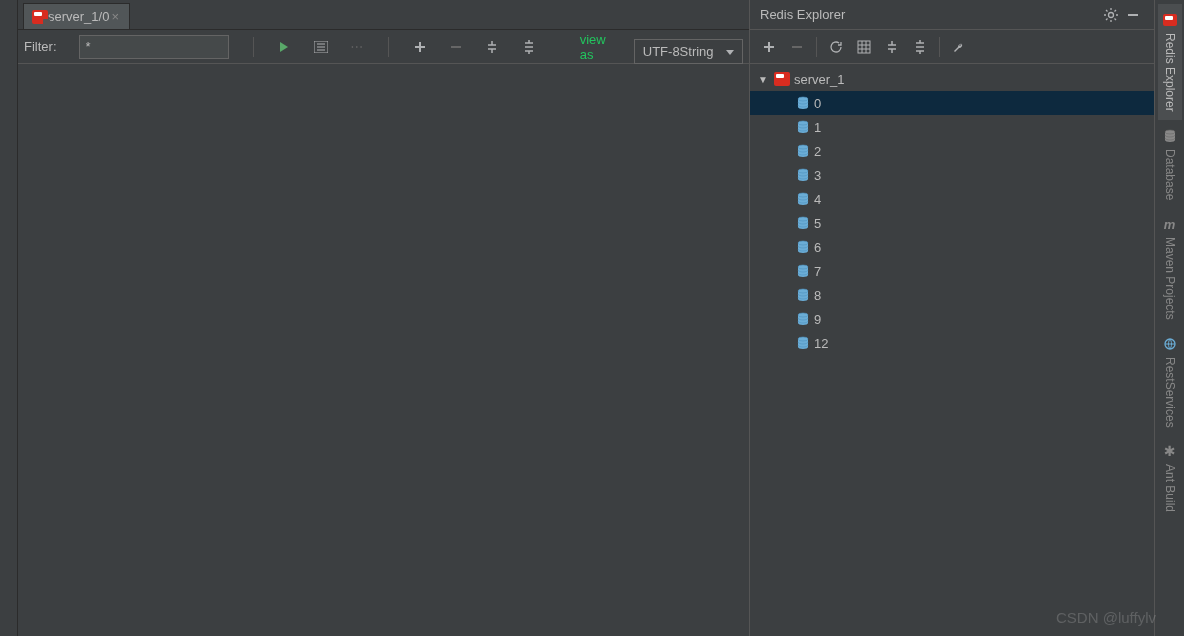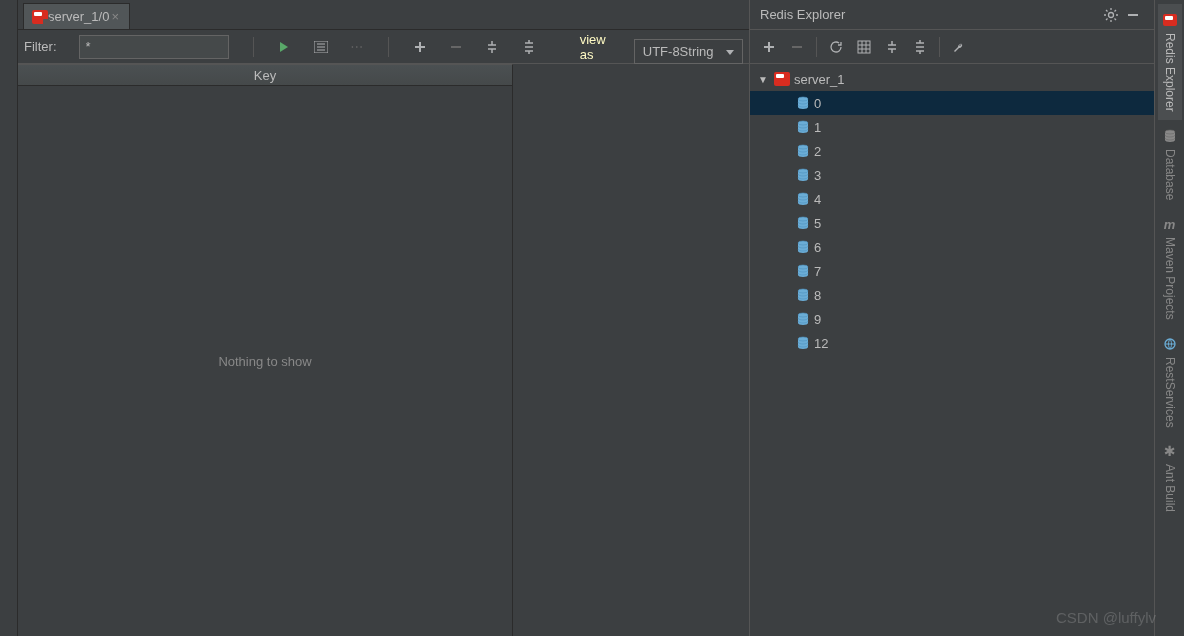--- a/index.html
+++ b/index.html
@@ -75,21 +75,21 @@
       cursor: pointer;
       color: #afb1b3;
     }
     .toolbar-sep {
       width: 1px;
       height: 20px;
       background: #555;
       margin: 0 2px;
     }
     .flex-spacer { flex: 1; }
-    .viewas-label { color: #fef9c3; margin-right: 4px; }
+    .viewas-label { color: #22c55e; margin-right: 4px; }
     .viewas-select {
       background: #3c3f41;
       border: 1px solid #646464;
       color: #bbbbbb;
       padding: 4px 24px 4px 8px;
       font-size: 13px;
       position: relative;
       width: 150px;
       display: flex;
       align-items: center;
@@ -297,26 +297,20 @@
       <span>UTF-8String</span>
       <span class="chevron">
         <svg width="8" height="6" viewBox="0 0 8 6">
             <path d="M0 0 L4 5 L8 0" fill="#afb1b3"></path>
           </svg>
       </span>
     </div>
   </div>
   <div class="content-wrap">
     <div class="content-row">
-      <div style="display:flex;flex-direction:column;">
-        <div class="key-header">Key</div>
-        <div class="content-area">
-          <span>Nothing to show</span>
-        </div>
-      </div>
       <div class="content-right"></div>
     </div>
   </div>
 </div>
 
 <div class="right-panel">
   <div class="right-header">
     <span class="right-header-title">Redis Explorer</span>
     <span class="toolbar-btn">
       <svg width="16" height="16" viewBox="0 0 16 16">

